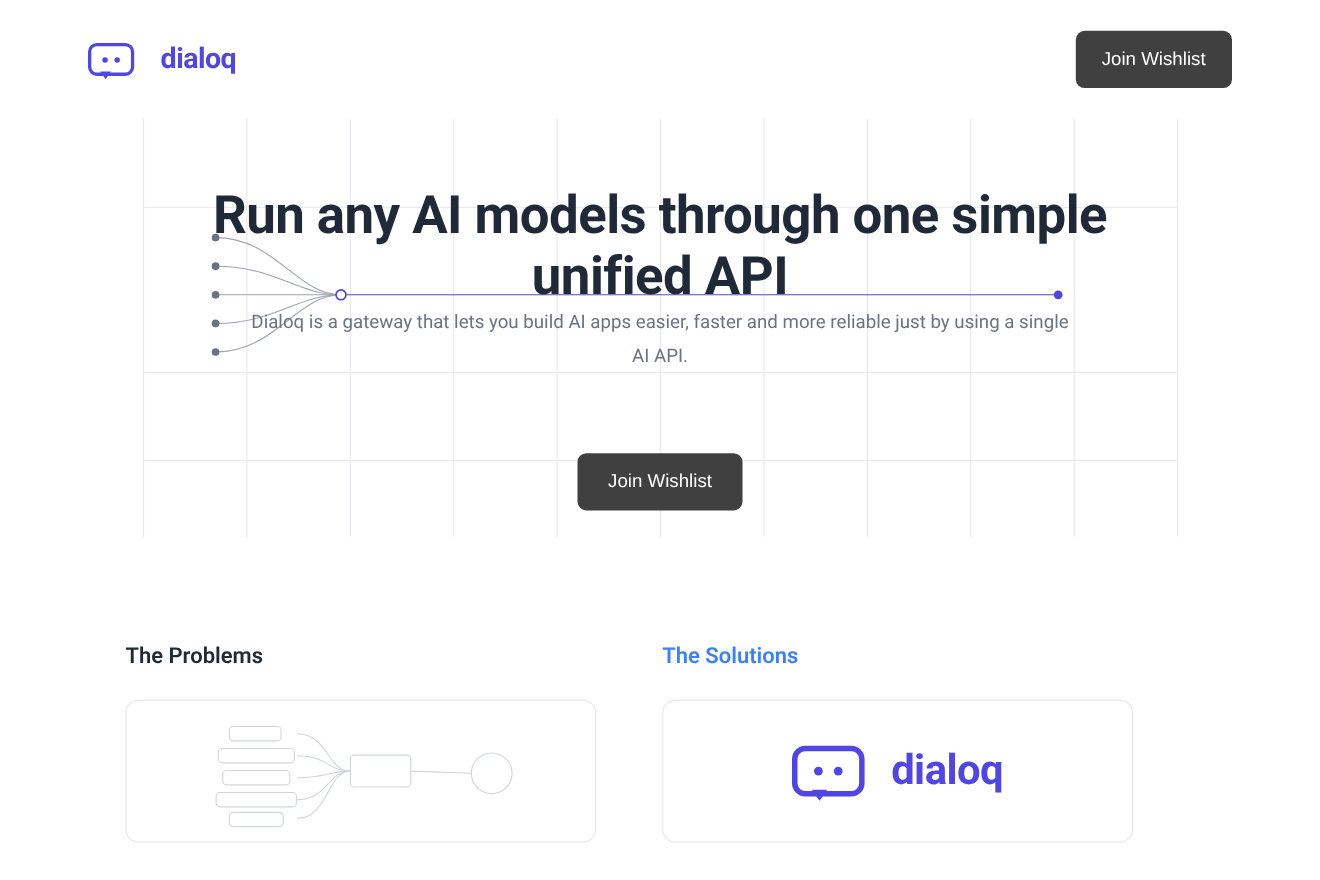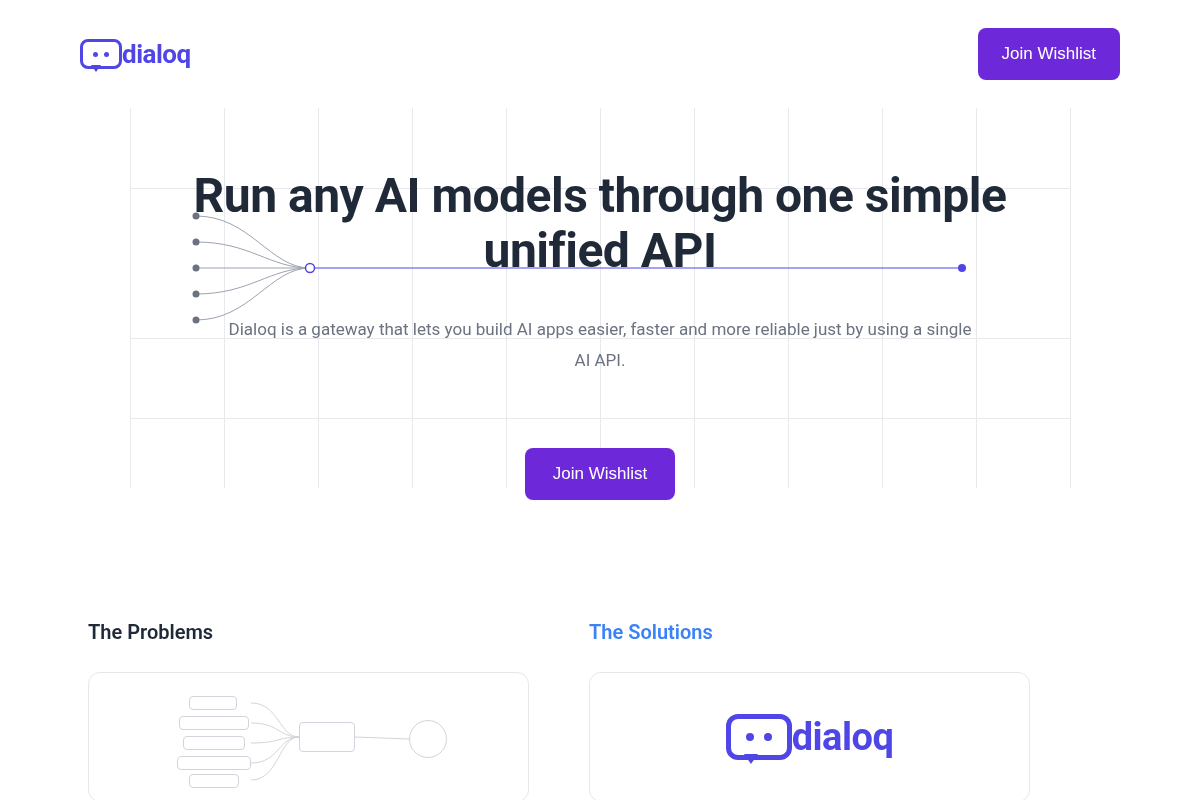--- a/index.html
+++ b/index.html
@@ -18,21 +18,21 @@
   display: flex;
   justify-content: space-between;
   align-items: center;
   padding: 28px 80px 28px 80px;
   position: relative;
   z-index: 10;
 }
 .logo {
   display: flex;
   align-items: center;
-  gap: 0;
+  gap: 24px;
 }
 .logo-icon {
   width: 42px;
   height: 30px;
   border: 3px solid #4f46e5;
   border-radius: 8px;
   position: relative;
   display: flex;
   align-items: center;
   justify-content: center;
@@ -55,21 +55,21 @@
   border-right: 5px solid transparent;
   border-top: 7px solid #4f46e5;
 }
 .logo-text {
   font-size: 26px;
   font-weight: 700;
   color: #4f46e5;
   letter-spacing: -0.5px;
 }
 .btn-primary {
-  background: #6d28d9;
+  background: #404040;
   color: #ffffff;
   border: none;
   padding: 16px 24px;
   font-size: 17px;
   font-weight: 500;
   border-radius: 8px;
   cursor: pointer;
 }
 
 
@@ -107,21 +107,20 @@
   z-index: 5;
   text-align: center;
   max-width: 960px;
   margin: 0 auto;
 }
 .hero-title {
   font-size: 48px;
   font-weight: 700;
   line-height: 1.15;
   color: #1f2937;
-  margin-bottom: 36px;
   letter-spacing: -0.5px;
 }
 .hero-sub {
   font-size: 17px;
   color: #6b7280;
   line-height: 1.8;
   max-width: 760px;
   margin: 0 auto 72px auto;
 }
 .hero .btn-primary {
@@ -136,21 +135,21 @@
   left: 190px;
   width: 780px;
   height: 120px;
   z-index: 1;
 }
 
 
 .sections {
   display: flex;
   gap: 60px;
-  padding: 40px 170px 0 88px;
+  padding: 40px 170px 0 114px;
 }
 .section {
   flex: 1;
 }
 .section-title {
   font-size: 20px;
   font-weight: 600;
   margin-bottom: 28px;
 }
 .section-title.problems { color: #1f2937; }

